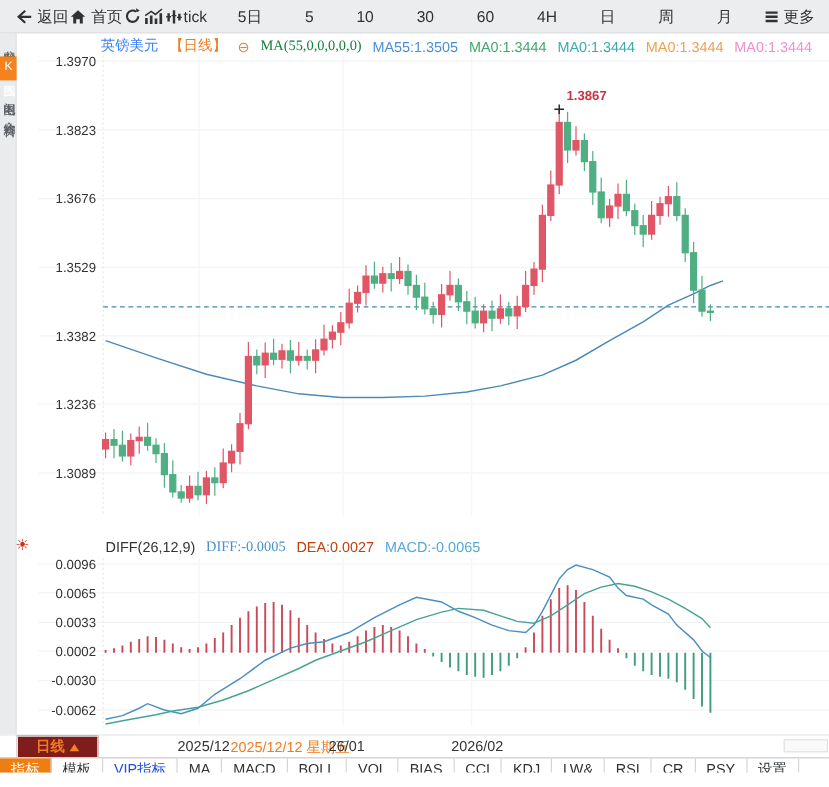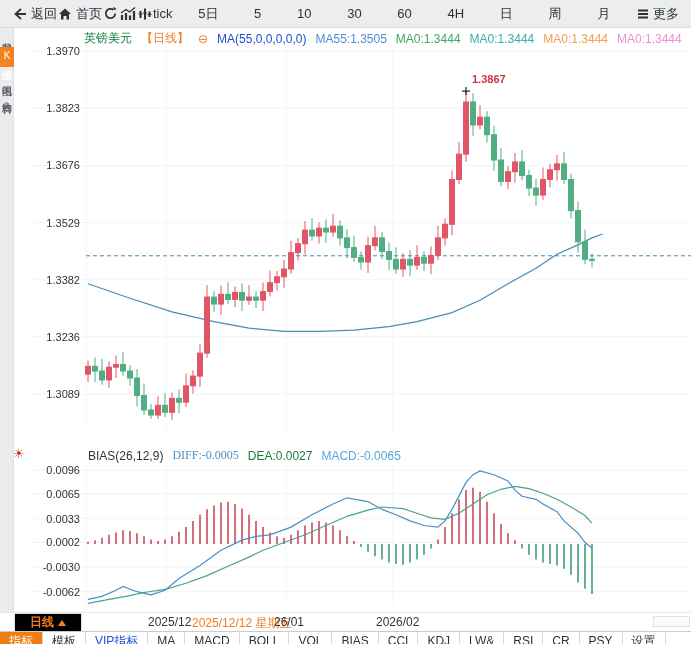--- a/index.html
+++ b/index.html
@@ -29,21 +29,21 @@
   .legend-main{left:70px;top:2px;}
   .legend-macd{left:74px;top:420px;}
   .legend span{display:inline-block;}
 
   .sun-icon{position:absolute;left:13px;top:446px;color:#d03020;font-size:13px;z-index:6;}
 
   
   .date-row{position:absolute;left:0;top:612px;width:691px;height:19px;background:#fff;
     border-top:1px solid #e4e6e8;font-size:12px;color:#333;}
   .period-box{position:absolute;left:14px;top:0px;width:68px;height:19px;border:1px solid #e0e0de;
-    background:#000000;color:#f07c1e;display:flex;align-items:center;justify-content:center;gap:4px;
+    background:#7f1d1d;color:#f07c1e;display:flex;align-items:center;justify-content:center;gap:4px;
     font-size:12px;font-weight:bold;}
   .period-box .tri{width:0;height:0;border-left:4px solid transparent;border-right:4px solid transparent;
     border-bottom:6px solid #f5821f;}
   .x-label{position:absolute;top:2px;}
   .x-label.hl{color:#f07c1e;}
   .right-strip{position:absolute;left:653px;top:3px;width:37px;height:11px;background:#fafafa;border:1px solid #e2e2e2;}
 
   
   .tab-bar{position:absolute;left:0;top:631px;width:691px;height:20px;background:#fff;
     border-top:1px solid #c9cbcd;border-bottom:4px solid #be185d;display:flex;font-size:12px;color:#2e3235;}
@@ -398,34 +398,34 @@
             <line x1="571" y1="544" x2="571" y2="574.8" stroke="#3f9e7d" stroke-width="1.6"></line>
             <line x1="578" y1="544" x2="578" y2="582.5" stroke="#3f9e7d" stroke-width="1.6"></line>
             <line x1="585" y1="544" x2="585" y2="588.66" stroke="#3f9e7d" stroke-width="1.6"></line>
             <line x1="592" y1="544" x2="592" y2="594.05" stroke="#3f9e7d" stroke-width="1.6"></line>
           </g>
           <polyline points="88,599.4 102,596.4 116,590.2 123,586.4 137,591.7 151,594.8 165,590.2 179,578.6 200,565.6 221,550.2 242,540.1 256,536.3 270,534.8 291,527.1 312,514.7 333,504.0 347,497.8 368,501.6 382,509.4 396,514.7 410,520.9 424,525.5 438,527.1 445,520.9 452,509.4 466,482.4 473,474.7 480,470.9 494,474.7 508,480.9 515,490.1 522,496.3 536,499.3 543,504.0 557,511.7 564,520.9 578,533.2 585,542.5 592,547.9" fill="none" stroke="#4a8ec4" stroke-width="1.2"></polyline>
           <polyline points="88,603.3 109,599.4 130,595.6 144,592.5 165,589.4 186,583.3 207,575.6 228,566.3 249,557.1 263,550.2 284,542.5 305,534.8 326,525.5 347,516.3 368,510.1 382,507.0 403,508.6 417,513.2 431,517.8 445,519.4 459,513.2 473,504.0 487,494.7 501,489.3 515,486.3 529,488.6 543,493.2 557,499.3 571,507.0 585,515.5 592,523.2" fill="none" stroke="#48a392" stroke-width="1.2"></polyline>
         </g>
       </svg>
     <div class="legend legend-main" id="legend-main">
-        <span style="color: #15803d;">英镑美元</span>
+        <span style="color: #3b82f6;">英镑美元</span>
         <span style="color: rgb(240, 124, 30);">【日线】</span>
         <span style="color: rgb(240, 124, 30);">⊖</span>
-        <span style="color: #1d4ed8;">MA(55,0,0,0,0,0)</span>
+        <span style="color: #15803d; font-family: Liberation Serif, serif;">MA(55,0,0,0,0,0)</span>
         <span style="color: rgb(74, 144, 214);">MA55:1.3505</span>
         <span style="color: rgb(63, 168, 105);">MA0:1.3444</span>
         <span style="color: rgb(58, 172, 172);">MA0:1.3444</span>
         <span style="color: rgb(240, 160, 80);">MA0:1.3444</span>
         <span style="color: rgb(239, 143, 208);">MA0:1.3444</span>
       </div>
     <div class="legend legend-macd" id="legend-macd">
-        <span style="color: rgb(51, 51, 51);">BIAS(26,12,9)</span>
+        <span style="color: rgb(51, 51, 51);">DIFF(26,12,9)</span>
         <span style="color: rgb(74, 144, 200); font-family: Liberation Serif, serif;">DIFF:-0.0005</span>
-        <span style="color: #15803d; text-align: center;">DEA:0.0027</span>
+        <span style="color: #c2410c; text-align: center;">DEA:0.0027</span>
         <span style="color: rgb(85, 168, 216);">MACD:-0.0065</span>
       </div>
   </div>
 
   <div class="sun-icon">☀</div>
 
   <div class="date-row">
     <div class="period-box">
       <span>日线</span>
       <span class="tri"></span>

